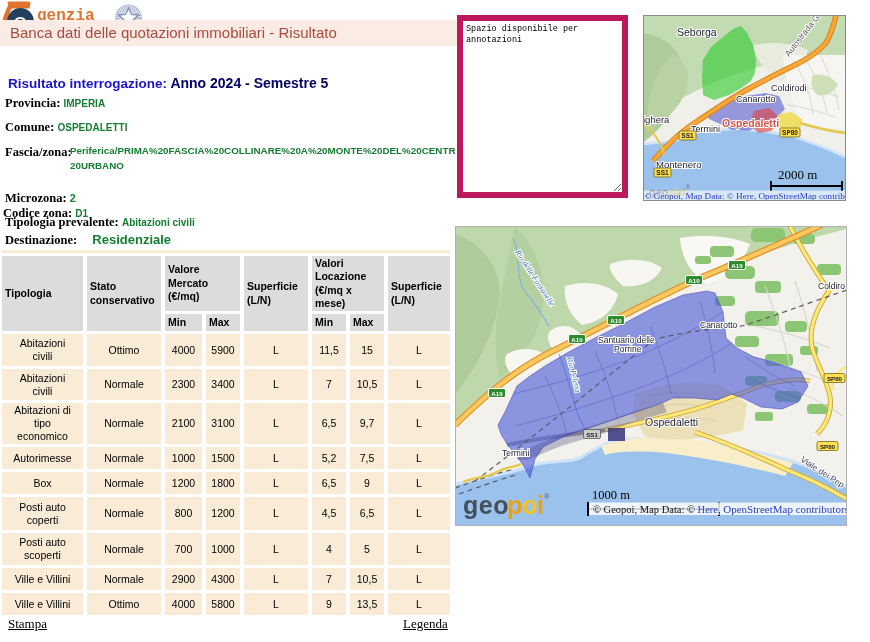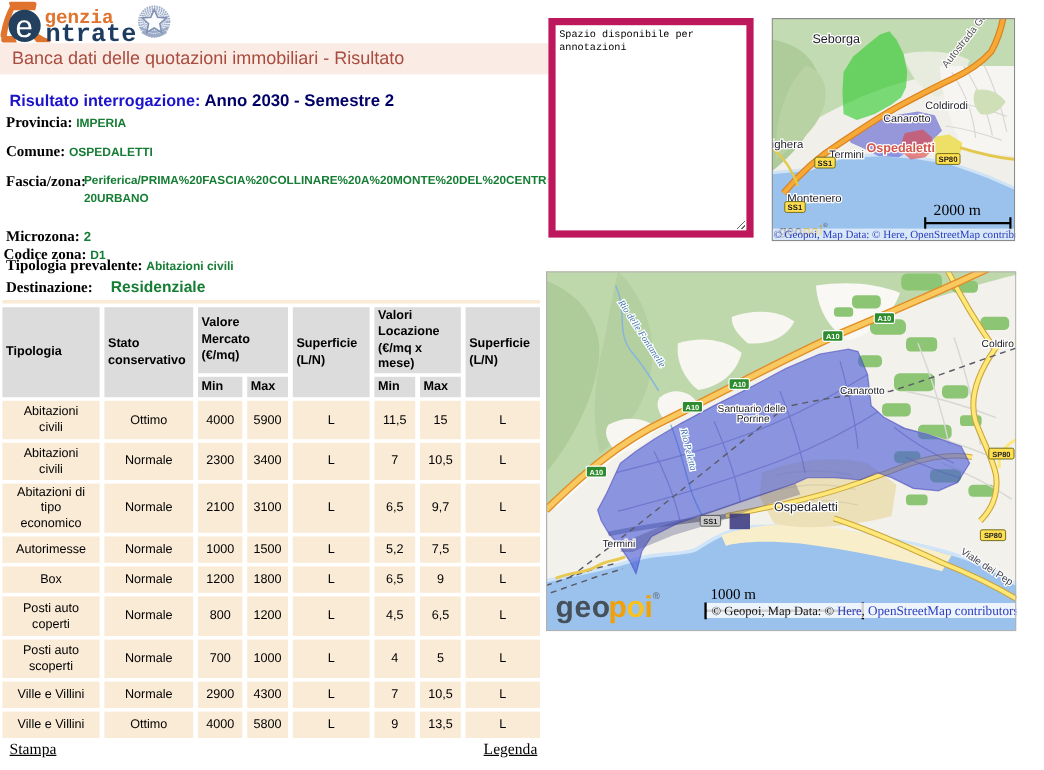--- a/index.html
+++ b/index.html
@@ -1,19 +1,19 @@
 <!DOCTYPE html>
 <html><head>
 <meta charset="utf-8">
 <style>
 html,body{margin:0;padding:0;}
 body{width:870px;height:642px;position:relative;background:#fff;
      font-family:"Liberation Sans",sans-serif;overflow:hidden;}
 .abs{position:absolute;}
-#titlebar{left:0;top:36px;width:526px;height:26px;background:#faebe5;}
+#titlebar{left:0;top:20px;width:526px;height:26px;background:#faebe5;}
 #titlebar span{position:absolute;left:10px;top:4px;font-size:15px;color:#a94b3e;}
 .lab{font-family:"Liberation Serif",serif;font-weight:bold;font-size:12.5px;color:#000;}
 .val{font-weight:bold;font-size:10px;color:#157d34;}
 #restab{border-collapse:separate;border-spacing:4px 3px;left:-2px;top:253px;table-layout:fixed;}
 #restab td{font-size:10.5px;line-height:13px;color:#000;}
 #restab td.h{background:#dcdcdc;font-weight:bold;text-align:left;vertical-align:middle;padding:0 3px;line-height:13.5px;}
 #restab td.d{background:#faebd7;text-align:center;vertical-align:middle;padding:0 2px;}
 a.plain{font-family:"Liberation Serif",serif;font-size:13px;color:#000;text-decoration:underline;}
 textarea#nota{left:457px;top:15px;width:171px;height:183px;box-sizing:border-box;
   border:6px solid #be185d;background:#fff;font-family:"Liberation Mono",monospace;
@@ -47,21 +47,21 @@
     </g>
     <path d="M0,-10 L2.9,-3.6 L10,-3 L4.7,1.8 L6.2,9 L0,5.2 L-6.2,9 L-4.7,1.8 L-10,-3 L-2.9,-3.6 Z" fill="#fbfcfe" stroke="#7d8fb2" stroke-width="1.3"></path>
   </g>
 </svg>
 
 <div id="titlebar" class="abs">
     <span>Banca dati delle quotazioni immobiliari - Risultato</span>
   </div>
 
 <div class="abs" style="left:8px;top:75px;font-weight:bold;font-size:13.5px;">
-  <span style="color:#1c13cc;">Risultato interrogazione:</span><span style="color:#000066;font-size:14px;"> Anno 2030 - Semestre 2</span>
+  <span style="color:#1c13cc;">Risultato interrogazione:</span><span style="color:#000066;font-size:14px;"> Anno 2024 - Semestre 5</span>
 </div>
 <div class="abs" style="left:5px;top:93px;"><span class="lab">Provincia: </span><span class="val">IMPERIA</span></div>
 <div class="abs" style="left:5px;top:117px;"><span class="lab">Comune: </span><span class="val">OSPEDALETTI</span></div>
 <div class="abs" style="left:5px;top:142px;"><span class="lab">Fascia/zona:</span></div>
 <div class="abs val" style="left:70px;top:144px;width:386px;height:26px;overflow:hidden;line-height:14.5px;font-size:9.8px;">
   <div style="white-space:nowrap;">Periferica/PRIMA%20FASCIA%20COLLINARE%20A%20MONTE%20DEL%20CENTRO%</div>
   <div>20URBANO</div>
 </div>
 <div class="abs" style="left:3px;top:164px;margin-top:39px;"><span class="lab">Codice zona: </span><span class="val">D1</span></div>
 <div class="abs" style="left:5px;top:188px;"><span class="lab">Microzona: </span><span class="val" style="font-size:11px;">2</span></div>

